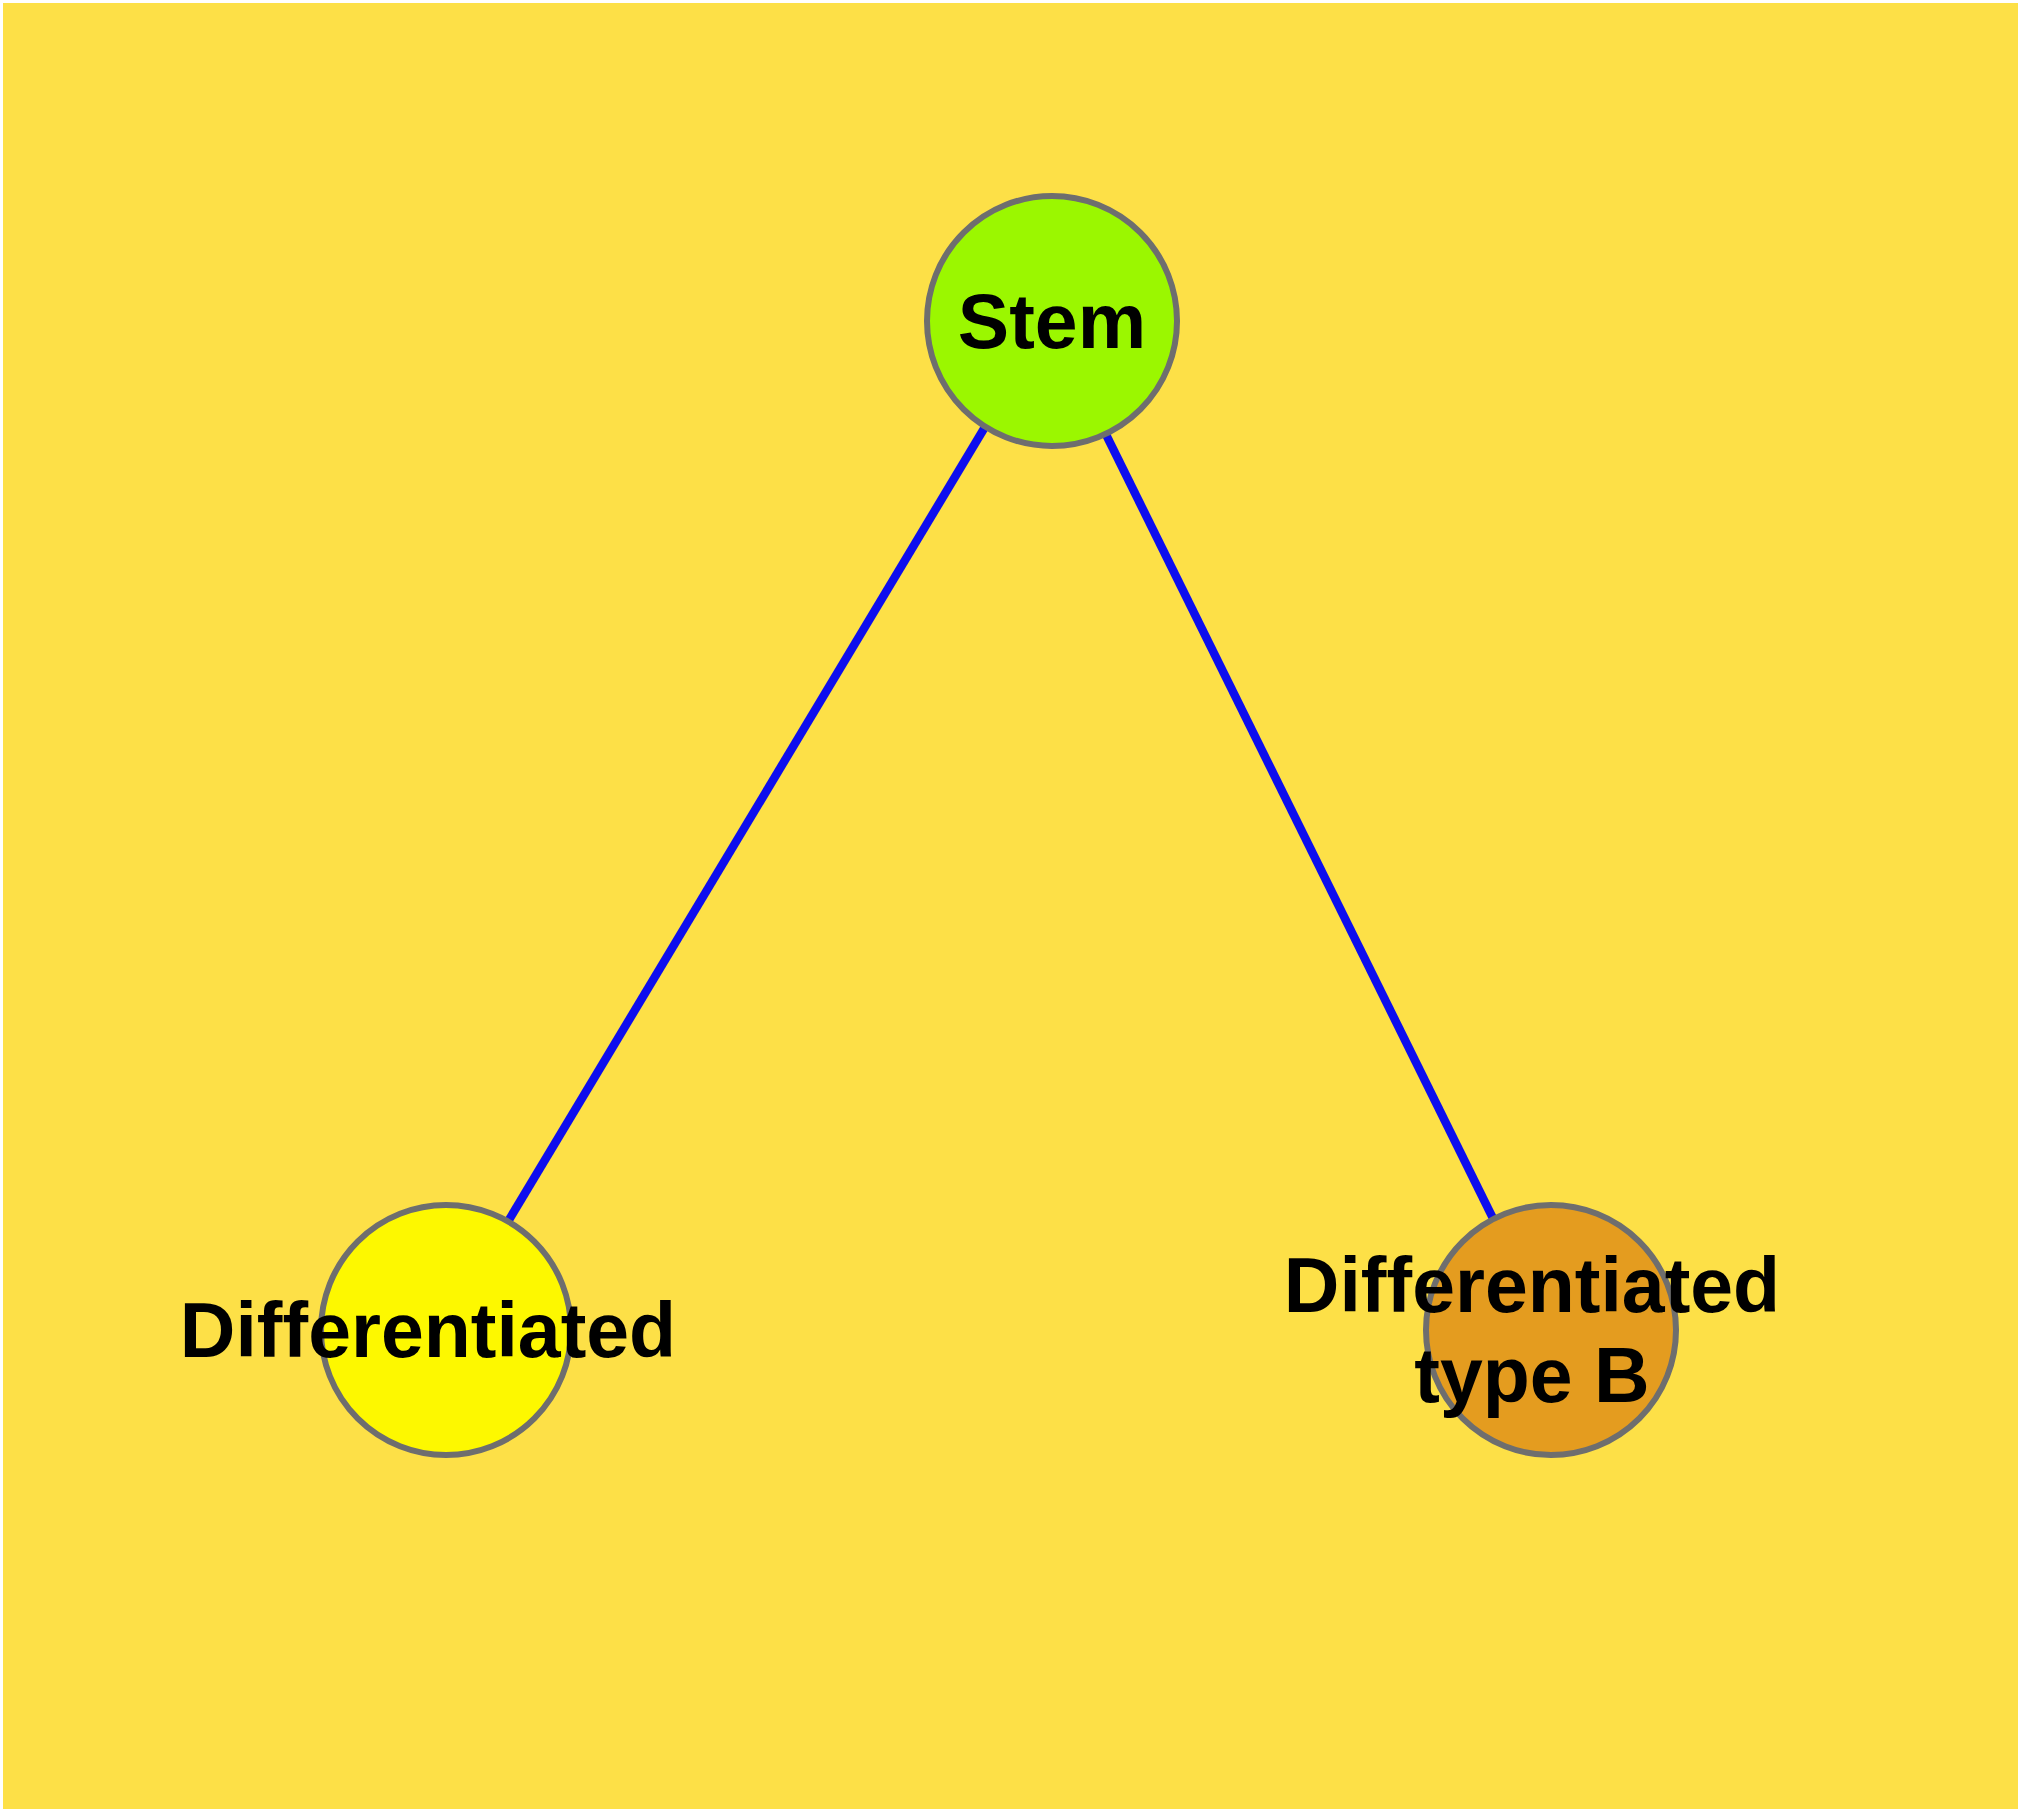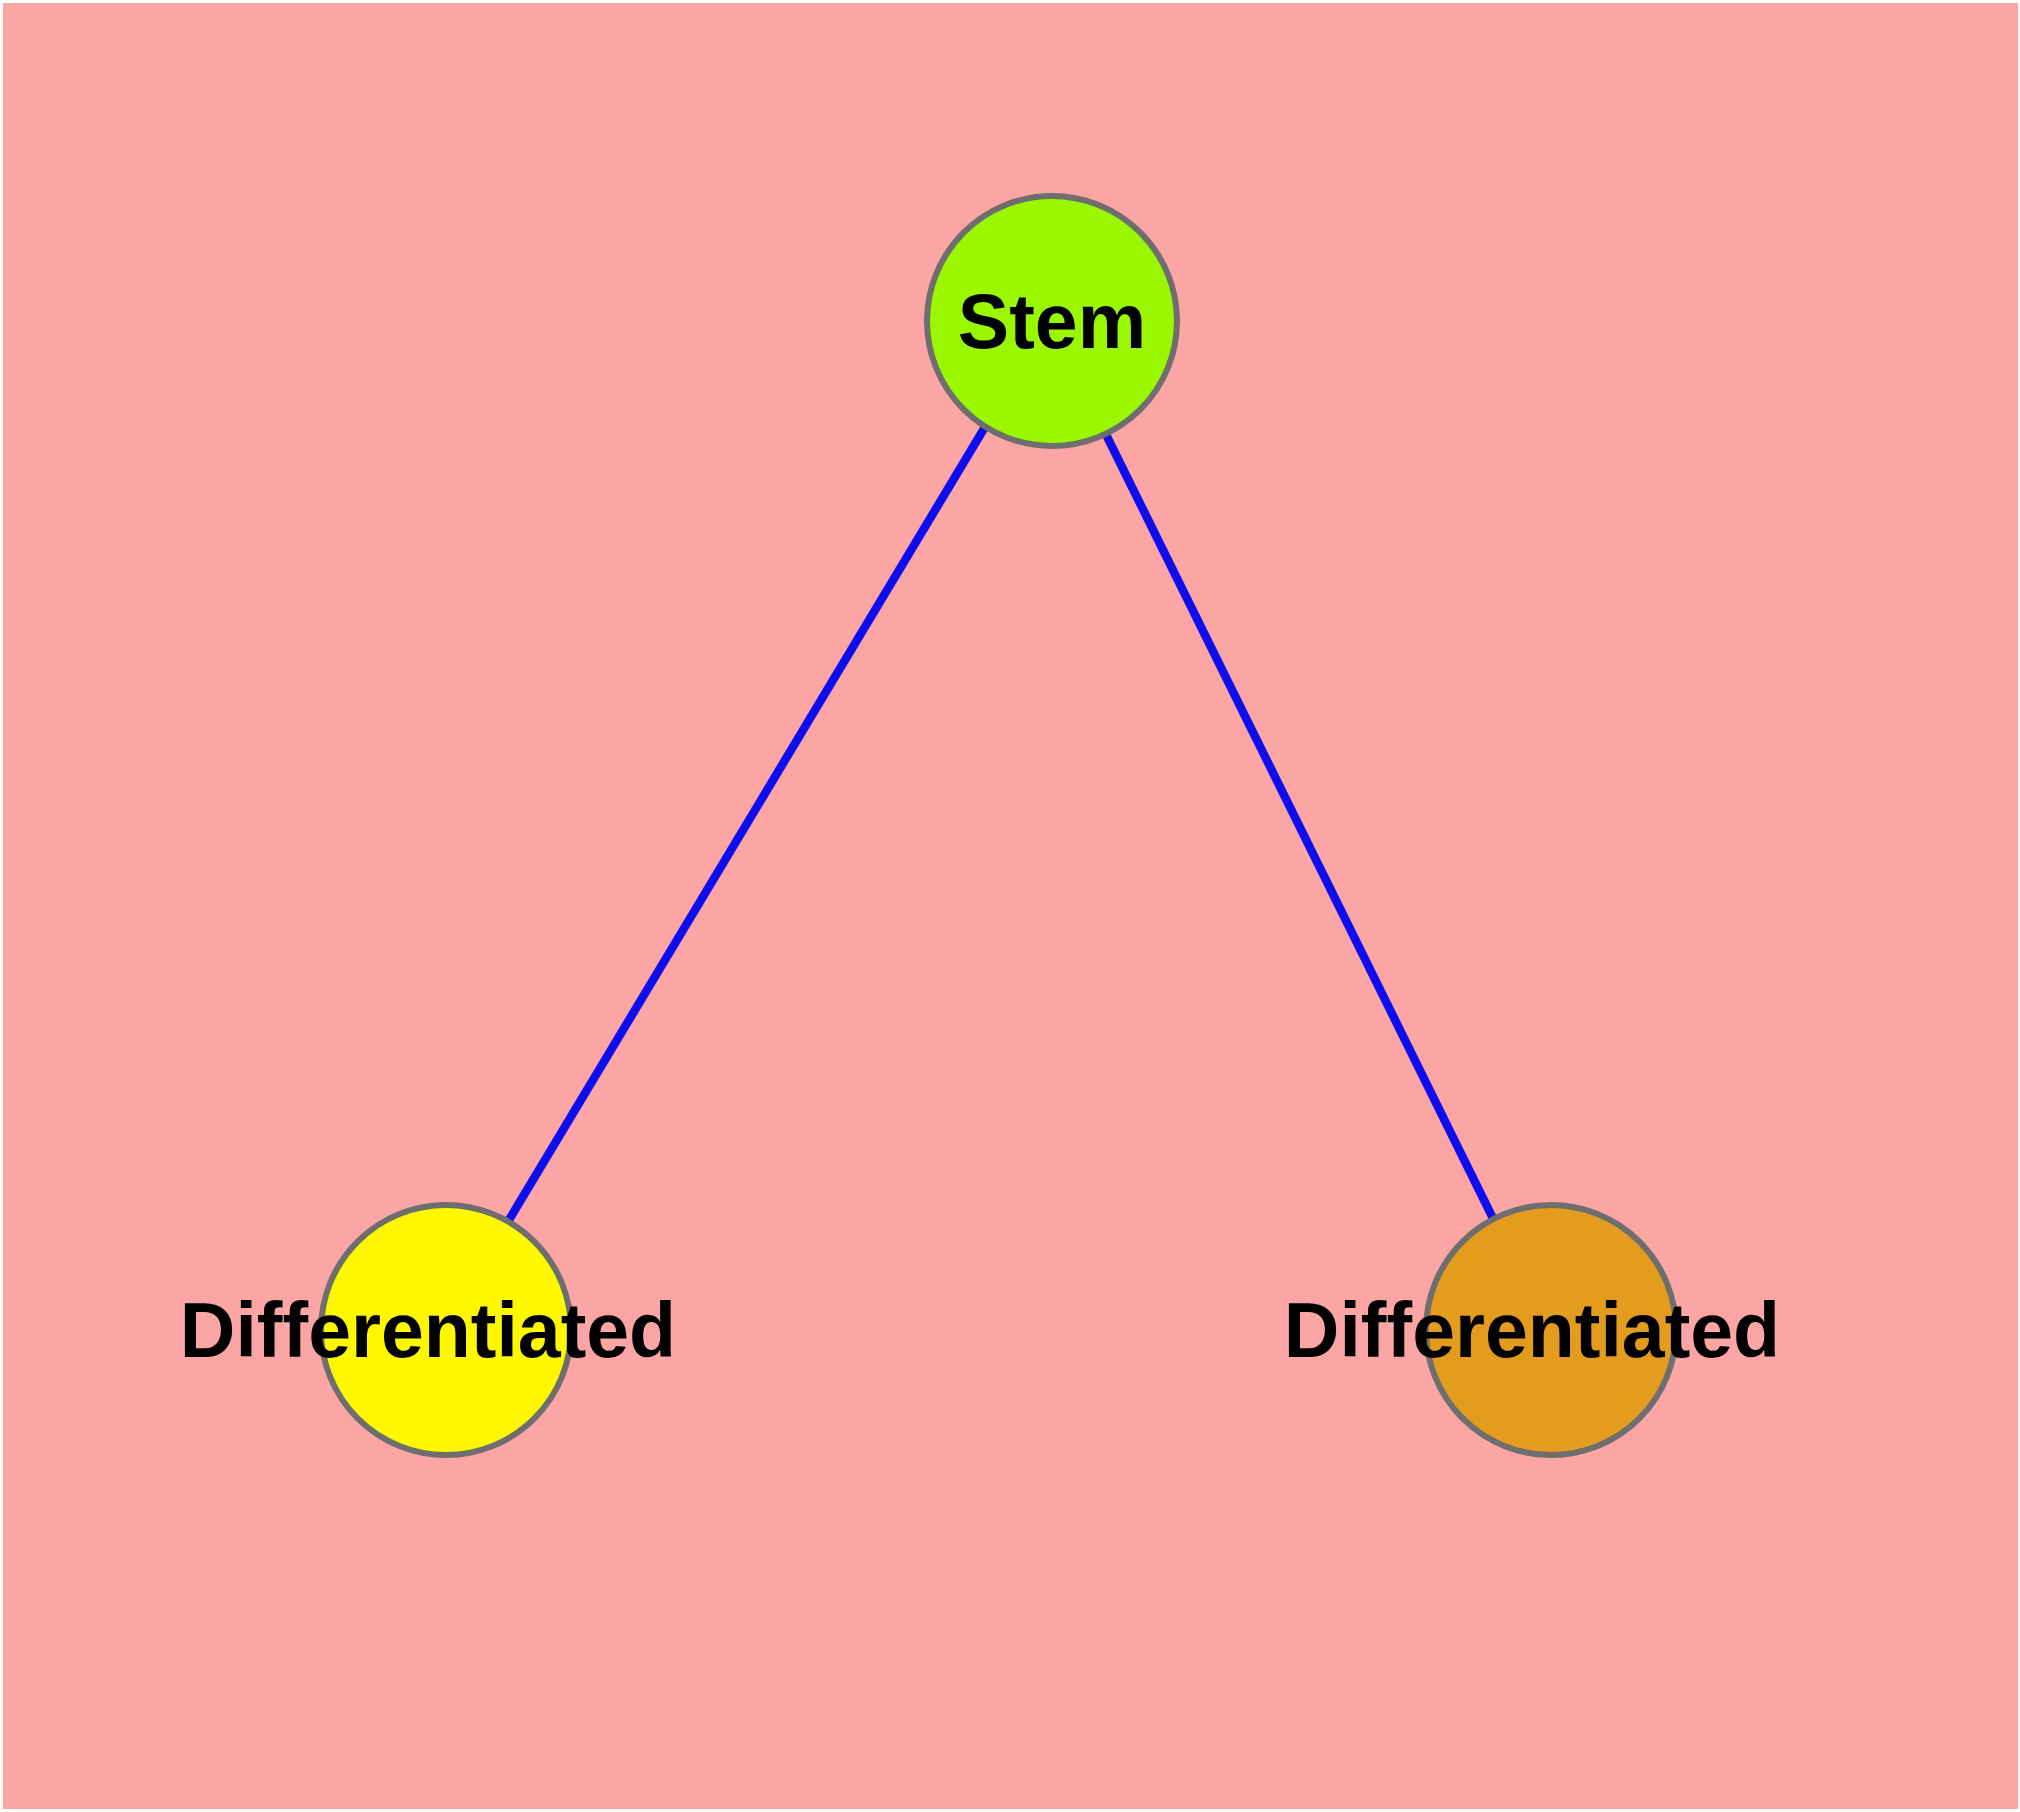--- a/index.html
+++ b/index.html
@@ -38,37 +38,38 @@
     line-height: 90px;
     white-space: nowrap;
   }
   .node-label .line {
     display: block;
   }
 </style>
 </head>
 <body>
 
-<div class="canvas" style="background: #fca5a5; border-color: rgb(255, 255, 255);">
+<div class="canvas" style="background: #fde047; border-color: rgb(255, 255, 255);">
 
   <svg class="edges" viewBox="0 0 2384 2138" xmlns="http://www.w3.org/2000/svg">
     <line x1="1238" y1="375" x2="523" y2="1566" stroke="#0d0dee" stroke-width="10"></line>
     <line x1="1238" y1="375" x2="1826" y2="1566" stroke="#0d0dee" stroke-width="10"></line>
   </svg>
 
   <div class="node" style="left: 921px; top: 190px; width: 256px; height: 256px; background: rgb(155, 247, 0); border-color: rgb(110, 110, 110); border-width: 6px;"></div>
   <div class="node" style="left: 315px; top: 1199px; width: 256px; height: 256px; background: rgb(253, 248, 0); border-color: rgb(110, 110, 110); border-width: 6px;"></div>
   <div class="node" style="left: 1420px; top: 1199px; width: 256px; height: 256px; background: rgb(228, 156, 31); border-color: rgb(110, 110, 110); border-width: 6px;"></div>
 
   <div class="node-label" style="left: 1049px; top: 318px; color: rgb(0, 0, 0);">
     <span class="line">Stem</span>
   </div>
 
   <div class="node-label" style="left: 425px; top: 1327px; color: rgb(0, 0, 0);">
     <span class="line">Differentiated</span>
   </div>
 
   <div class="node-label" style="left: 1529px; top: 1327px; color: rgb(0, 0, 0);">
     <span class="line">Differentiated</span>
+    <span class="line">type B</span>
   </div>
 
 </div>
 
 
 </body></html>

